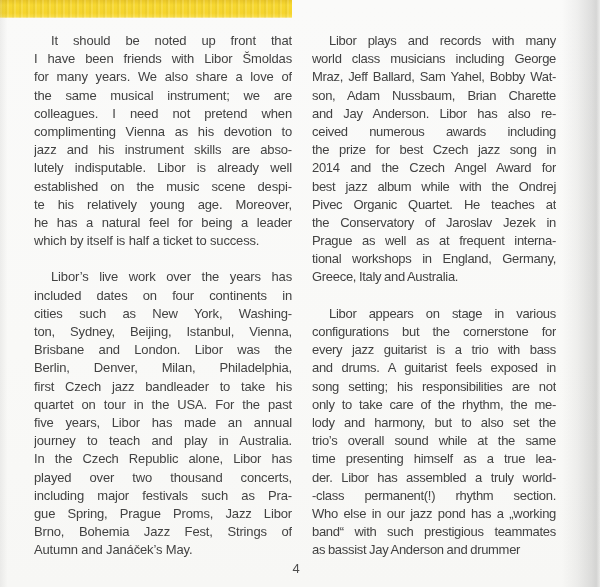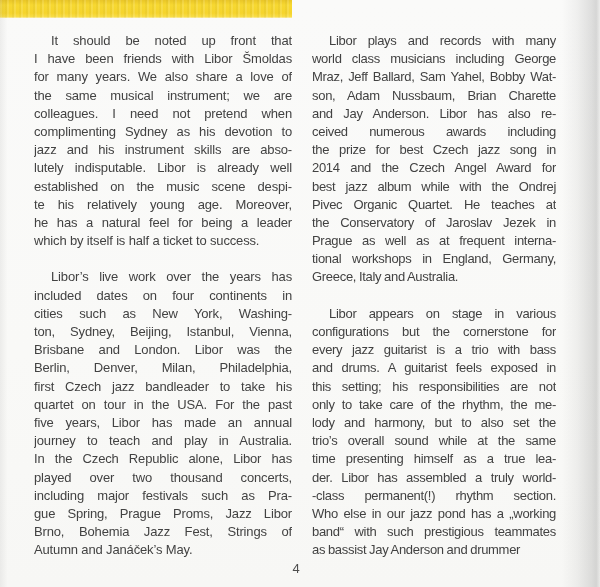--- a/index.html
+++ b/index.html
@@ -66,21 +66,21 @@
 <div class="page">
   <div class="accent-bar"></div>
 
   <div class="column col-left">
       <div class="para">
         <div class="line first">It should be noted up front that</div>
         <div class="line">I have been friends with Libor Šmoldas</div>
         <div class="line">for many years. We also share a love of</div>
         <div class="line">the same musical instrument; we are</div>
         <div class="line">colleagues. I need not pretend when</div>
-        <div class="line">complimenting Sydney as his devotion to</div>
+        <div class="line">complimenting Vienna as his devotion to</div>
         <div class="line">jazz and his instrument skills are abso-</div>
         <div class="line">lutely indisputable. Libor is already well</div>
         <div class="line">established on the music scene despi-</div>
         <div class="line">te his relatively young age. Moreover,</div>
         <div class="line">he has a natural feel for being a leader</div>
         <div class="line last">which by itself is half a ticket to success.</div>
       </div>
       <div class="para">
         <div class="line first">Libor’s live work over the years has</div>
         <div class="line">included dates on four continents in</div>
@@ -115,21 +115,21 @@
         <div class="line">the Conservatory of Jaroslav Jezek in</div>
         <div class="line">Prague as well as at frequent interna-</div>
         <div class="line">tional workshops in England, Germany,</div>
         <div class="line last">Greece, Italy and Australia.</div>
       </div>
       <div class="para">
         <div class="line first">Libor appears on stage in various</div>
         <div class="line">configurations but the cornerstone for</div>
         <div class="line">every jazz guitarist is a trio with bass</div>
         <div class="line">and drums. A guitarist feels exposed in</div>
-        <div class="line">this setting; his responsibilities are not</div>
+        <div class="line">song setting; his responsibilities are not</div>
         <div class="line">only to take care of the rhythm, the me-</div>
         <div class="line">lody and harmony, but to also set the</div>
         <div class="line">trio’s overall sound while at the same</div>
         <div class="line">time presenting himself as a true lea-</div>
         <div class="line">der. Libor has assembled a truly world-</div>
         <div class="line">-class permanent(!) rhythm section.</div>
         <div class="line">Who else in our jazz pond has a „working</div>
         <div class="line">band“ with such prestigious teammates</div>
         <div class="line last">as bassist Jay Anderson and drummer</div>
       </div>

